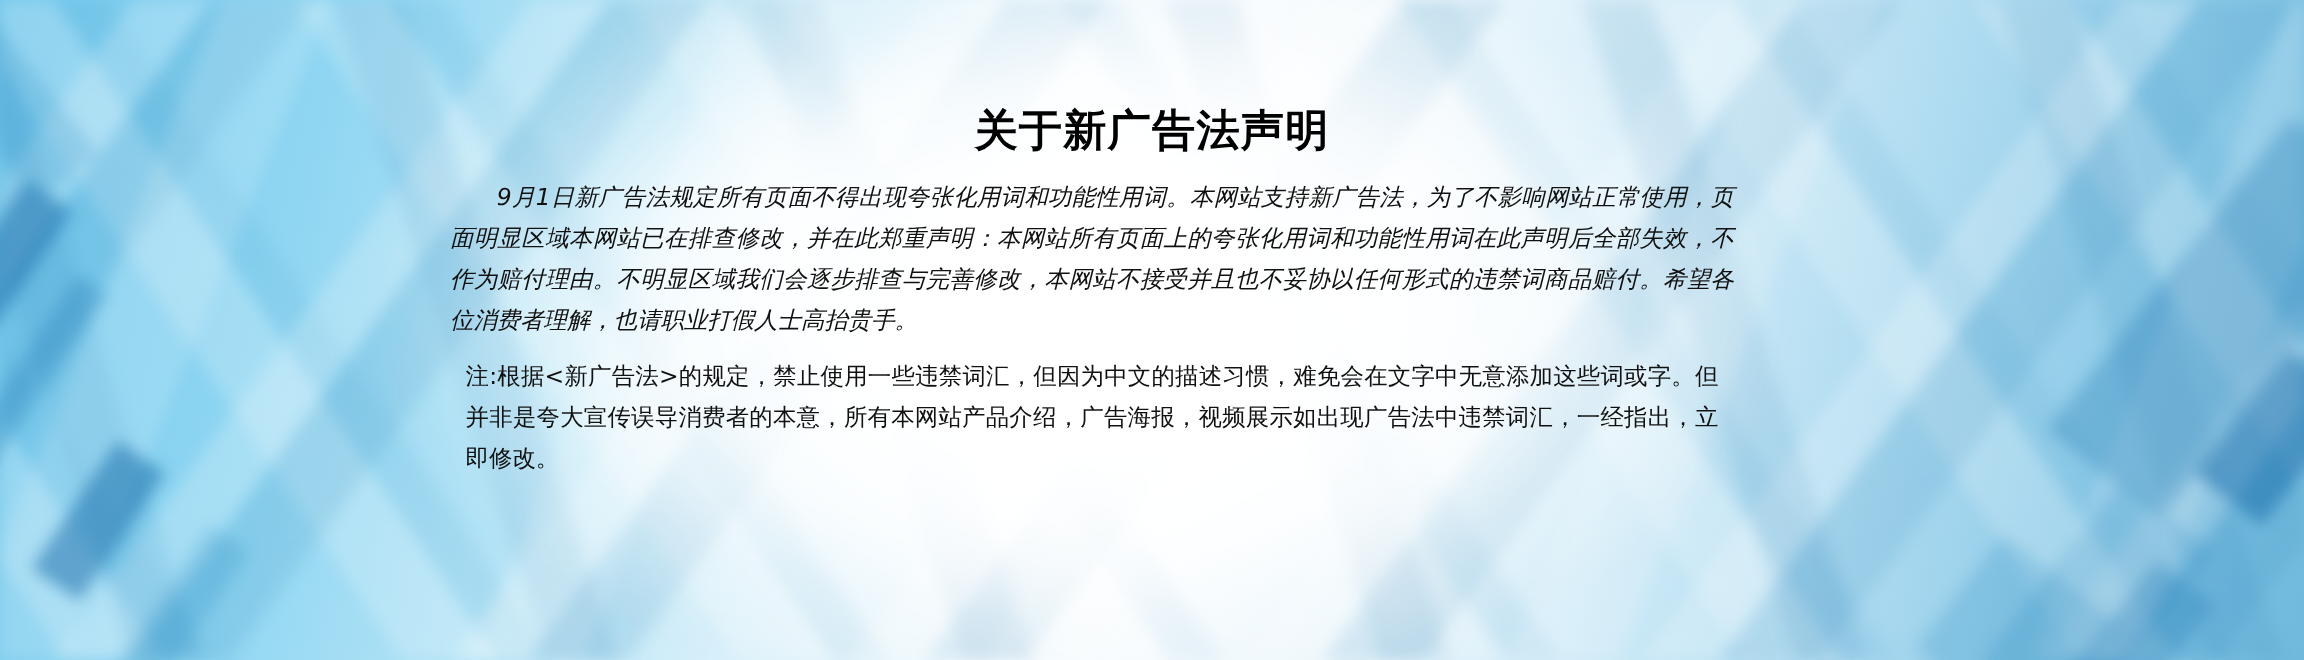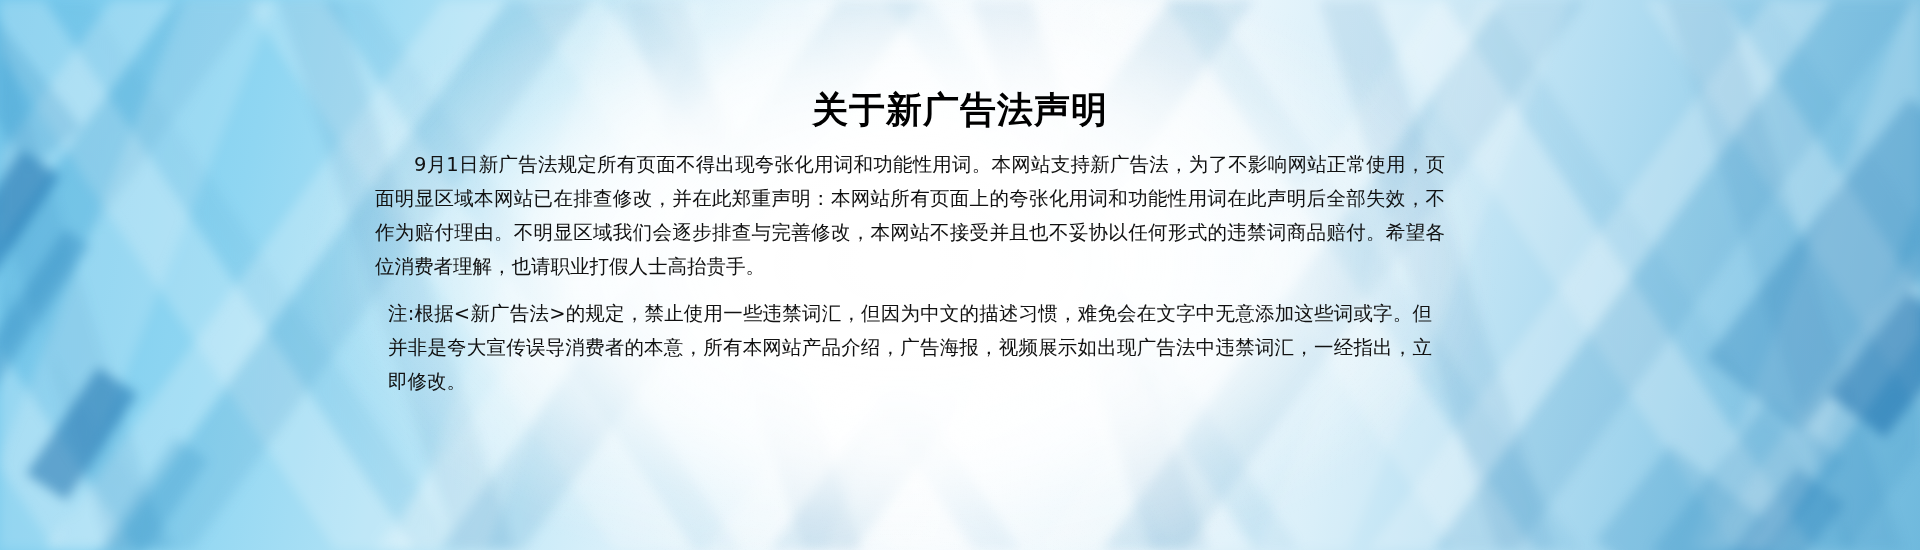--- a/index.html
+++ b/index.html
@@ -142,21 +142,21 @@
     position: absolute;
     left: 375px;
     top: 148px;
     width: 1070px;
     font-size: 19.5px;
     line-height: 34px;
     color: #111111;
     text-align: justify;
     text-justify: inter-ideograph;
   }
-  .para-indent { text-indent: 2em; }
+  .para-indent { text-indent: 2em; font-style: italic; }
   .para-flush { text-indent: 0; }
 </style>
 </head>
 <body>
 
 <div id="stage">
 
   <div class="bg-layer bg-base"></div>
 
   <div class="bg-layer blurred">

